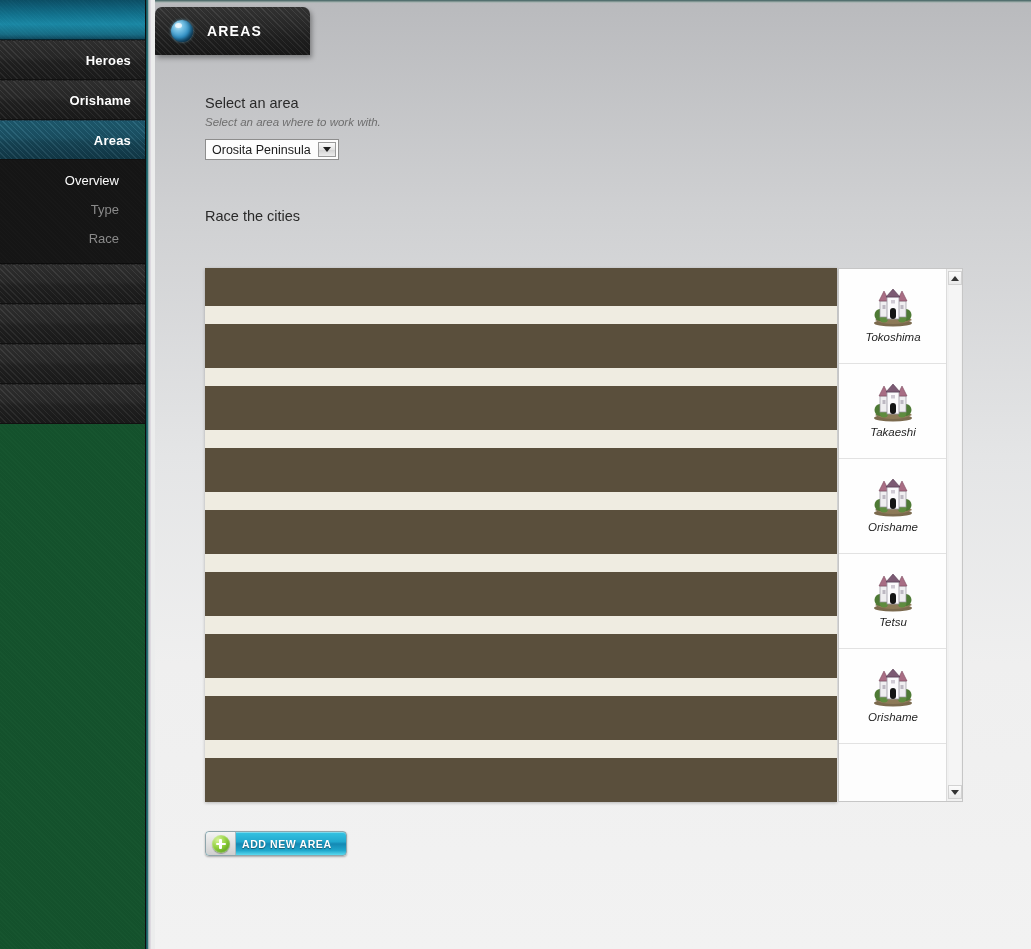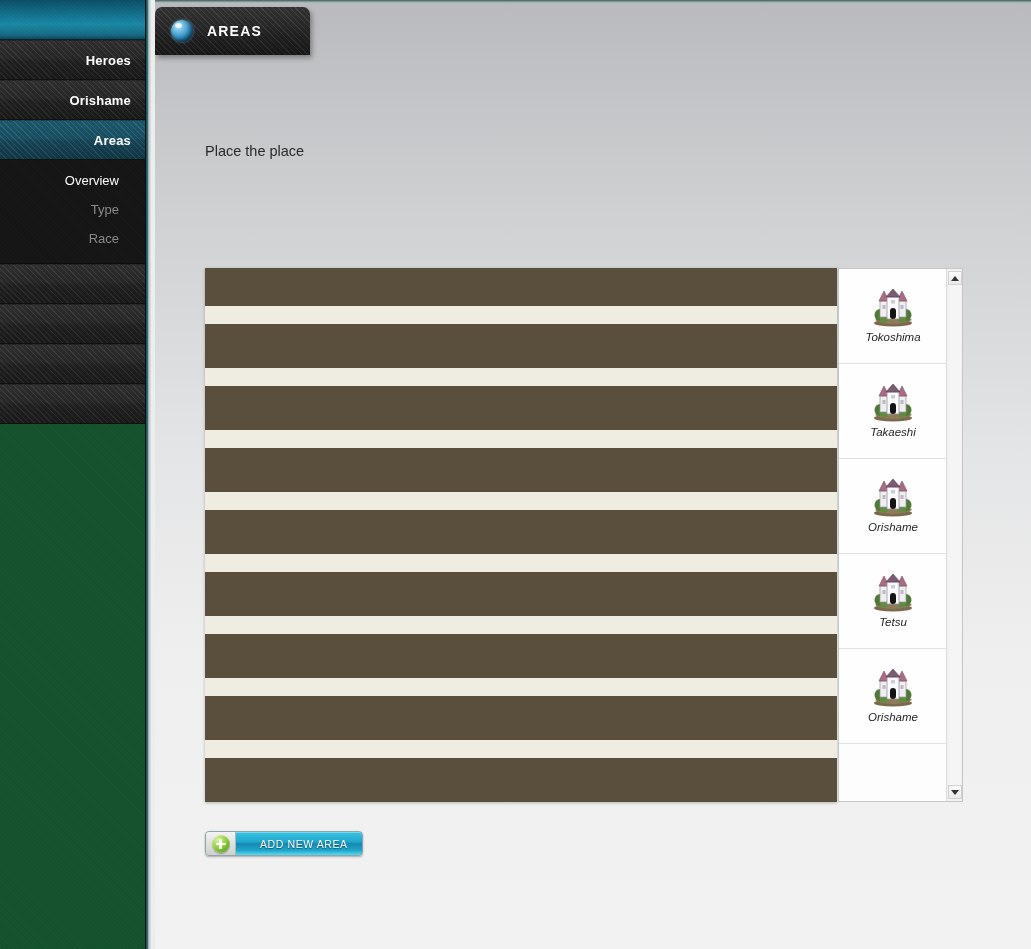--- a/index.html
+++ b/index.html
@@ -262,22 +262,22 @@
     background:radial-gradient(circle at 34% 28%, #d9f59a 0%, #90cf3c 45%, #4f9611 85%);
     box-shadow:inset 0 0 2px rgba(255,255,255,.7),0 1px 1px rgba(0,0,0,.3);
     position:relative;
   }
   .plus-circle::before,.plus-circle::after{
     content:""; position:absolute; background:#fff; border-radius:1px;
   }
   .plus-circle::before{ left:4px; top:8px; width:10px; height:2.5px; }
   .plus-circle::after{ left:7.7px; top:4px; width:2.5px; height:10px; }
   #add-area-label{
-    padding-left:24px;
-    color:#ffffff; font-size:10.5px; font-weight:normal; letter-spacing:.6px;
+    padding-left:6px;
+    color:#ffffff; font-size:10.5px; font-weight:bold; letter-spacing:.6px;
     text-shadow:0 1px 1px rgba(0,0,0,.45);
     white-space:nowrap;
   }
 </style>
 </head>
 <body>
 
 <div id="sidebar">
   <div id="sidebar-texture"></div>
   <div id="sidebar-header"></div>
@@ -320,25 +320,35 @@
 
   <div id="tab-bar">
     <div id="tab-areas">
       <span class="globe"></span>
       <span id="tab-label">AREAS</span>
     </div>
   </div>
 
   <div id="panel">
 
+    <div>
+      <div class="section-title">Select an area</div>
+      <div class="section-hint">Select an area where to work with.</div>
+      <div id="area-select-wrap">
+        <span id="area-select-value">Orosita Peninsula</span>
+        <span id="area-select-arrow">
+            <i></i>
+          </span>
+      </div>
+    </div>
 
     <div style="height:48px"></div>
 
     <div>
-      <div class="section-title">Place the place</div>
+      <div class="section-title">Race the cities</div>
     </div>
   </div>
 
   <div id="map-row">
 
     <div id="map-frame">
       <div id="map">
         <svg id="ocean" viewBox="0 0 614 516" preserveAspectRatio="none">
           <defs>
             <linearGradient id="seaG" x1="0" y1="0" x2="1" y2="0">

